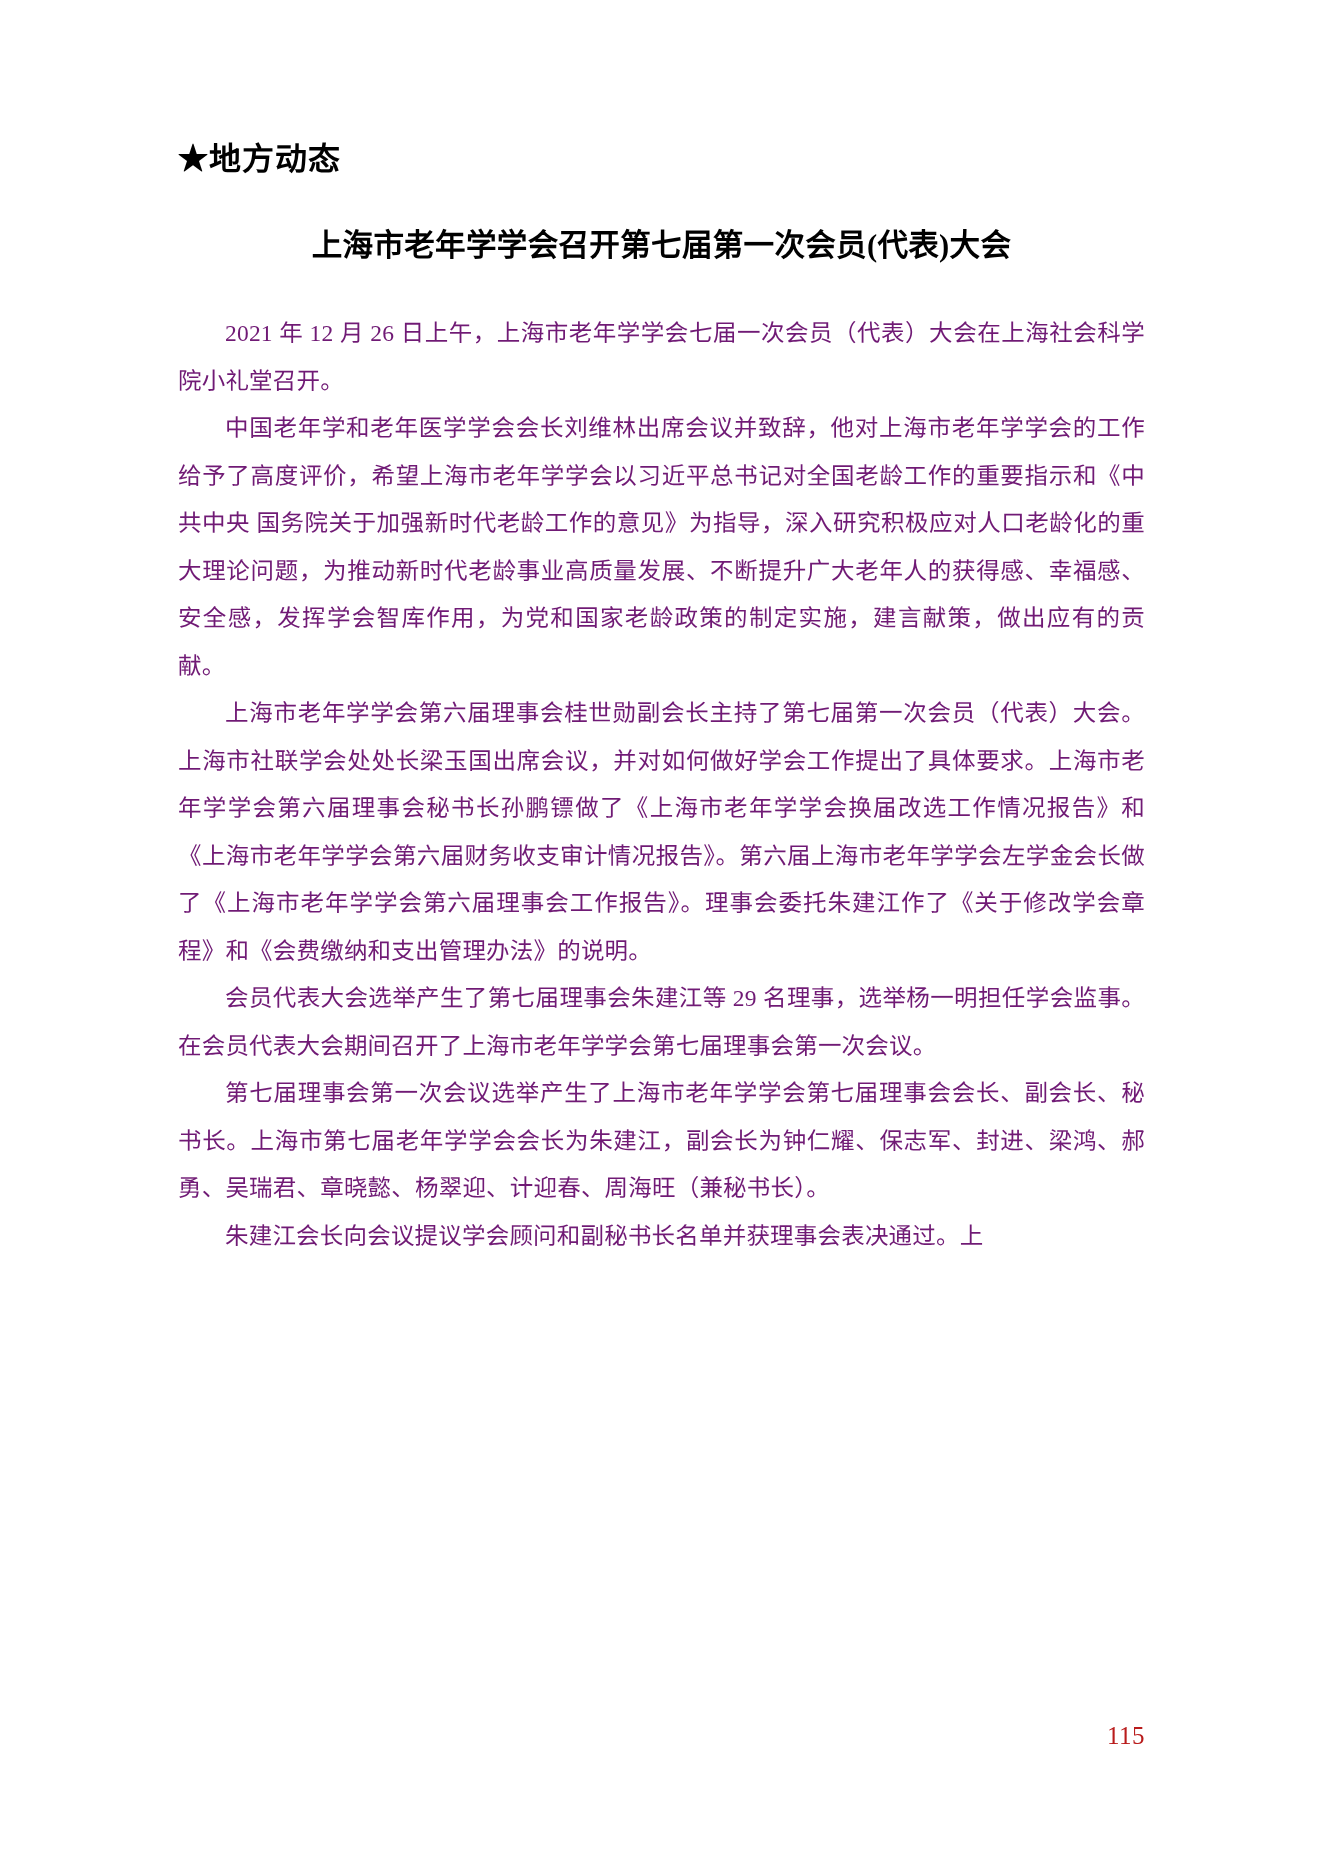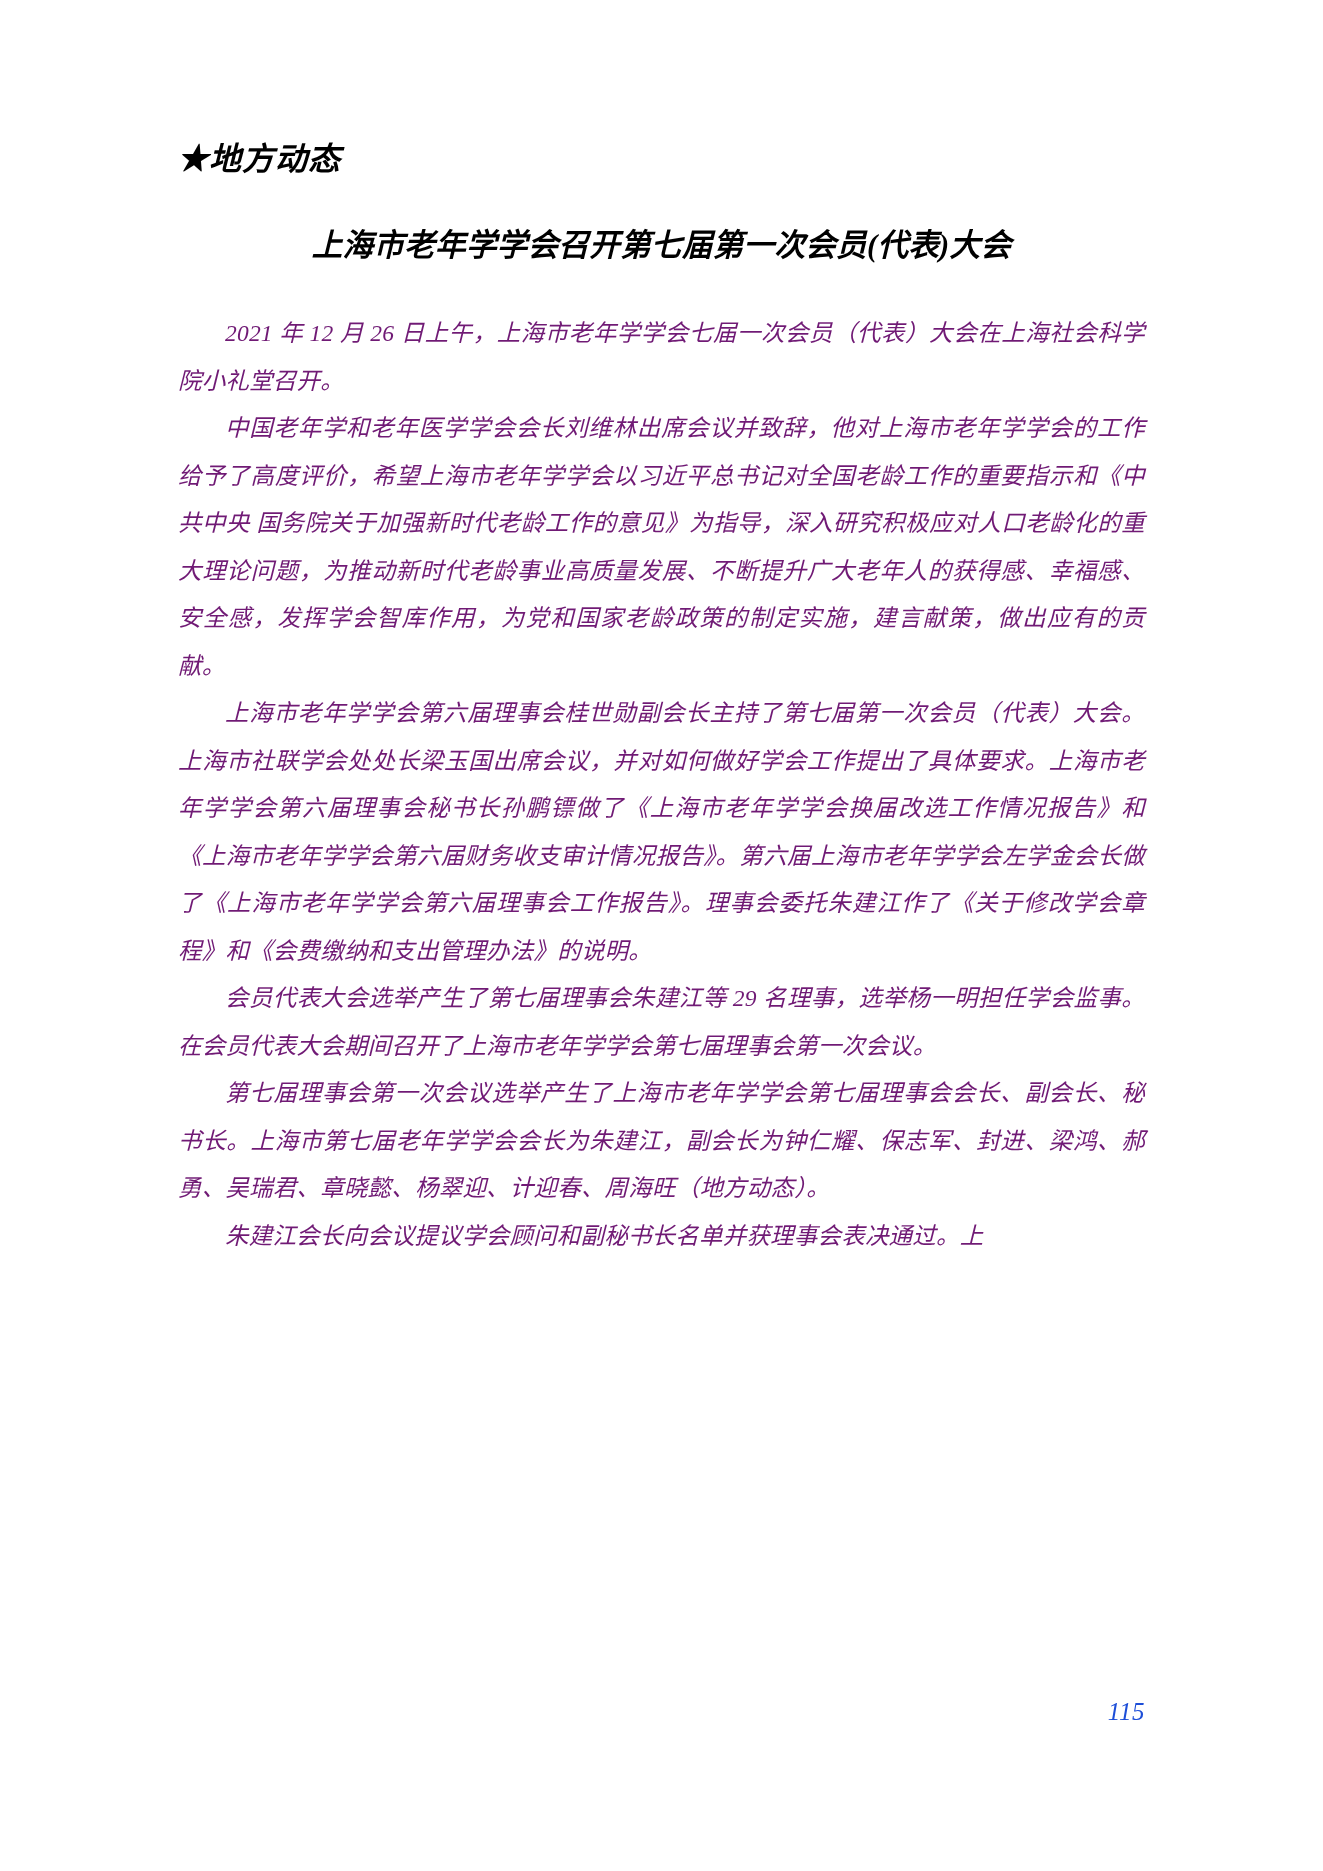--- a/index.html
+++ b/index.html
@@ -13,21 +13,20 @@
     color: #000000;
   }
   .page {
     position: relative;
     width: 1323px;
     height: 1871px;
     margin: 0 auto;
     background: #ffffff;
     box-sizing: border-box;
     overflow: hidden;
-    font-style: italic;
   }
   .content {
     position: absolute;
     left: 178px;
     top: 138px;
     width: 967px;
   }
 
   
   .section-header {
@@ -71,45 +70,45 @@
     color: #701a75;
     text-indent: 2em;
     letter-spacing: 0.2px;
     word-break: break-all;
   }
 
   
   .page-number {
     position: absolute;
     right: 178px;
-    bottom: 144px;
+    bottom: 120px;
     font-family: "Liberation Serif", "DejaVu Serif", serif;
     font-size: 25px;
     line-height: 30px;
-    color: #1d4ed8;
+    color: #b91c1c;
     letter-spacing: 0.5px;
   }
 </style>
 </head>
 <body>
 
 <div class="page">
 
   <div class="content">
 
     <h1 class="section-header"><span class="star-icon">★</span><span>地方动态</span></h1>
 
     <h2 class="article-title">上海市老年学学会召开第七届第一次会员(代表)大会</h2>
 
     <div class="body-text">
       <p>2021 年 12 月 26 日上午，上海市老年学学会七届一次会员（代表）大会在上海社会科学院小礼堂召开。</p>
       <p>中国老年学和老年医学学会会长刘维林出席会议并致辞，他对上海市老年学学会的工作给予了高度评价，希望上海市老年学学会以习近平总书记对全国老龄工作的重要指示和《中共中央 国务院关于加强新时代老龄工作的意见》为指导，深入研究积极应对人口老龄化的重大理论问题，为推动新时代老龄事业高质量发展、不断提升广大老年人的获得感、幸福感、安全感，发挥学会智库作用，为党和国家老龄政策的制定实施，建言献策，做出应有的贡献。</p>
       <p>上海市老年学学会第六届理事会桂世勋副会长主持了第七届第一次会员（代表）大会。上海市社联学会处处长梁玉国出席会议，并对如何做好学会工作提出了具体要求。上海市老年学学会第六届理事会秘书长孙鹏镖做了《上海市老年学学会换届改选工作情况报告》和《上海市老年学学会第六届财务收支审计情况报告》。第六届上海市老年学学会左学金会长做了《上海市老年学学会第六届理事会工作报告》。理事会委托朱建江作了《关于修改学会章程》和《会费缴纳和支出管理办法》的说明。</p>
       <p>会员代表大会选举产生了第七届理事会朱建江等 29 名理事，选举杨一明担任学会监事。在会员代表大会期间召开了上海市老年学学会第七届理事会第一次会议。</p>
-      <p>第七届理事会第一次会议选举产生了上海市老年学学会第七届理事会会长、副会长、秘书长。上海市第七届老年学学会会长为朱建江，副会长为钟仁耀、保志军、封进、梁鸿、郝勇、吴瑞君、章晓懿、杨翠迎、计迎春、周海旺（地方动态）。</p>
+      <p>第七届理事会第一次会议选举产生了上海市老年学学会第七届理事会会长、副会长、秘书长。上海市第七届老年学学会会长为朱建江，副会长为钟仁耀、保志军、封进、梁鸿、郝勇、吴瑞君、章晓懿、杨翠迎、计迎春、周海旺（兼秘书长）。</p>
       <p>朱建江会长向会议提议学会顾问和副秘书长名单并获理事会表决通过。上</p>
     </div>
 
   </div>
 
   <div class="page-number">115</div>
 
 </div>
 
 </body></html>

